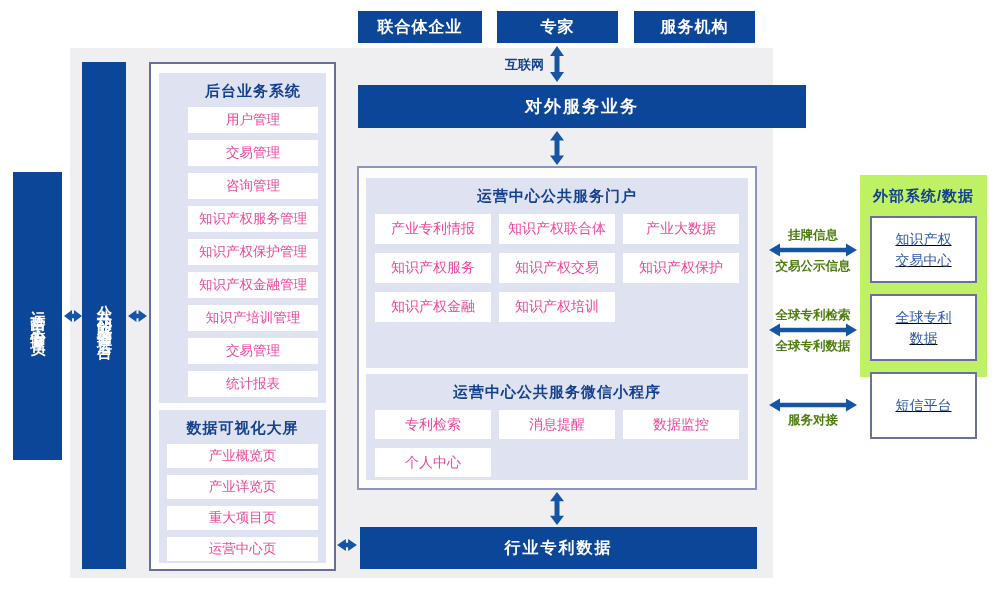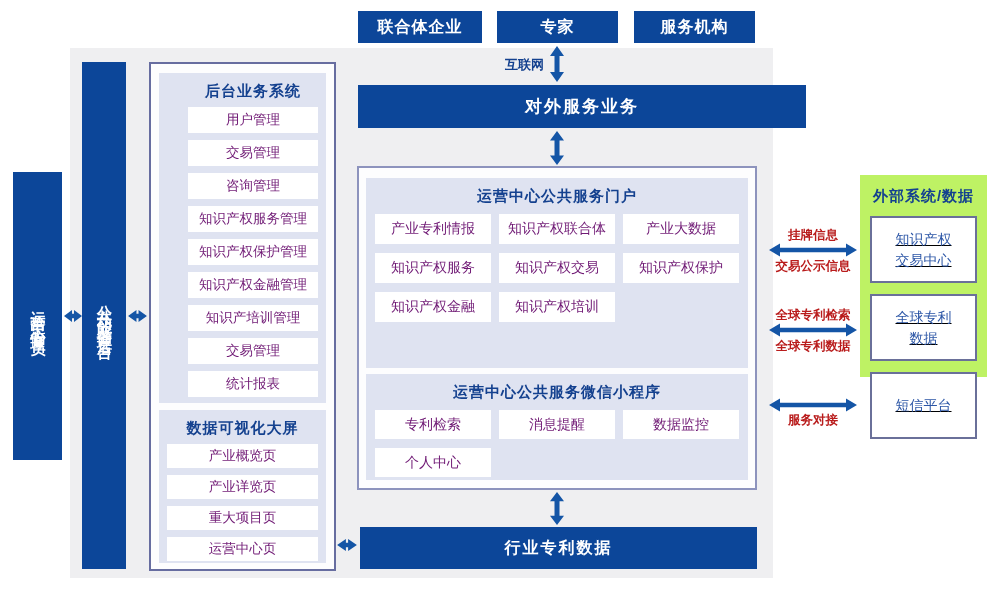--- a/index.html
+++ b/index.html
@@ -34,36 +34,36 @@
 
   .panel { position: absolute; background: #dfe3f1; }
   .panel-title { display: block; text-align: center; margin-top: 9px; font-size: 15px; font-weight: bold; color: #14418f; letter-spacing: 1px; }
 
   .panel-backend { left: 8px; top: 9px; width: 167px; height: 330px; padding-left: 21px; }
   .panel-dash { left: 8px; top: 346px; width: 167px; height: 153px; }
   .vlist { display: flex; flex-direction: column; gap: 7px; margin: 6px 8px 0; }
   .vlist .item { height: 26px; }
   .panel-dash .vlist .item { height: 24px; }
   .item { background: #ffffff; display: flex; align-items: center; justify-content: center;
-    color: #701a75; font-size: 13.5px; }
+    color: #ec4899; font-size: 13.5px; }
 
   .panel-portal { left: 7px; top: 10px; width: 382px; height: 190px; }
   .panel-mini { left: 7px; top: 206px; width: 382px; height: 106px; }
   .grid2 { display: grid; grid-template-columns: 1fr 1fr 1fr; gap: 9px 8px; margin: 8px 9px 0; }
   .grid2 .item { height: 30px; font-size: 14px; }
   .panel-mini .grid2 .item { height: 29px; }
 
   .right-panel { position: absolute; left: 860px; top: 175px; width: 127px; height: 202px; background: #bef264; }
   .right-panel .panel-title { margin-top: 12px; }
   .sys-list { display: flex; flex-direction: column; gap: 11px; margin: 10px 10px 0; text-decoration: underline; }
   .sys-box { height: 67px; background: #ffffff; border: 2px solid #6a7099; display: flex; align-items: center; justify-content: center;
     text-align: center; color: #2c56a6; font-size: 14px; line-height: 1.45; white-space: pre-line; }
 
   .arrow { position: absolute; }
-  .link-label { position: absolute; width: 96px; text-align: center; font-size: 12.5px; font-weight: bold; color: #b91c1c; }
+  .link-label { position: absolute; width: 96px; text-align: center; font-size: 12.5px; font-weight: bold; color: #4d7c0f; }
 </style>
 </head>
 <body>
 
 <div class="canvas">
 
   <div class="bg-main"></div>
 
   <div class="node blue-box actor actor0">联合体企业</div>
   <div class="node blue-box actor actor1">专家</div>

